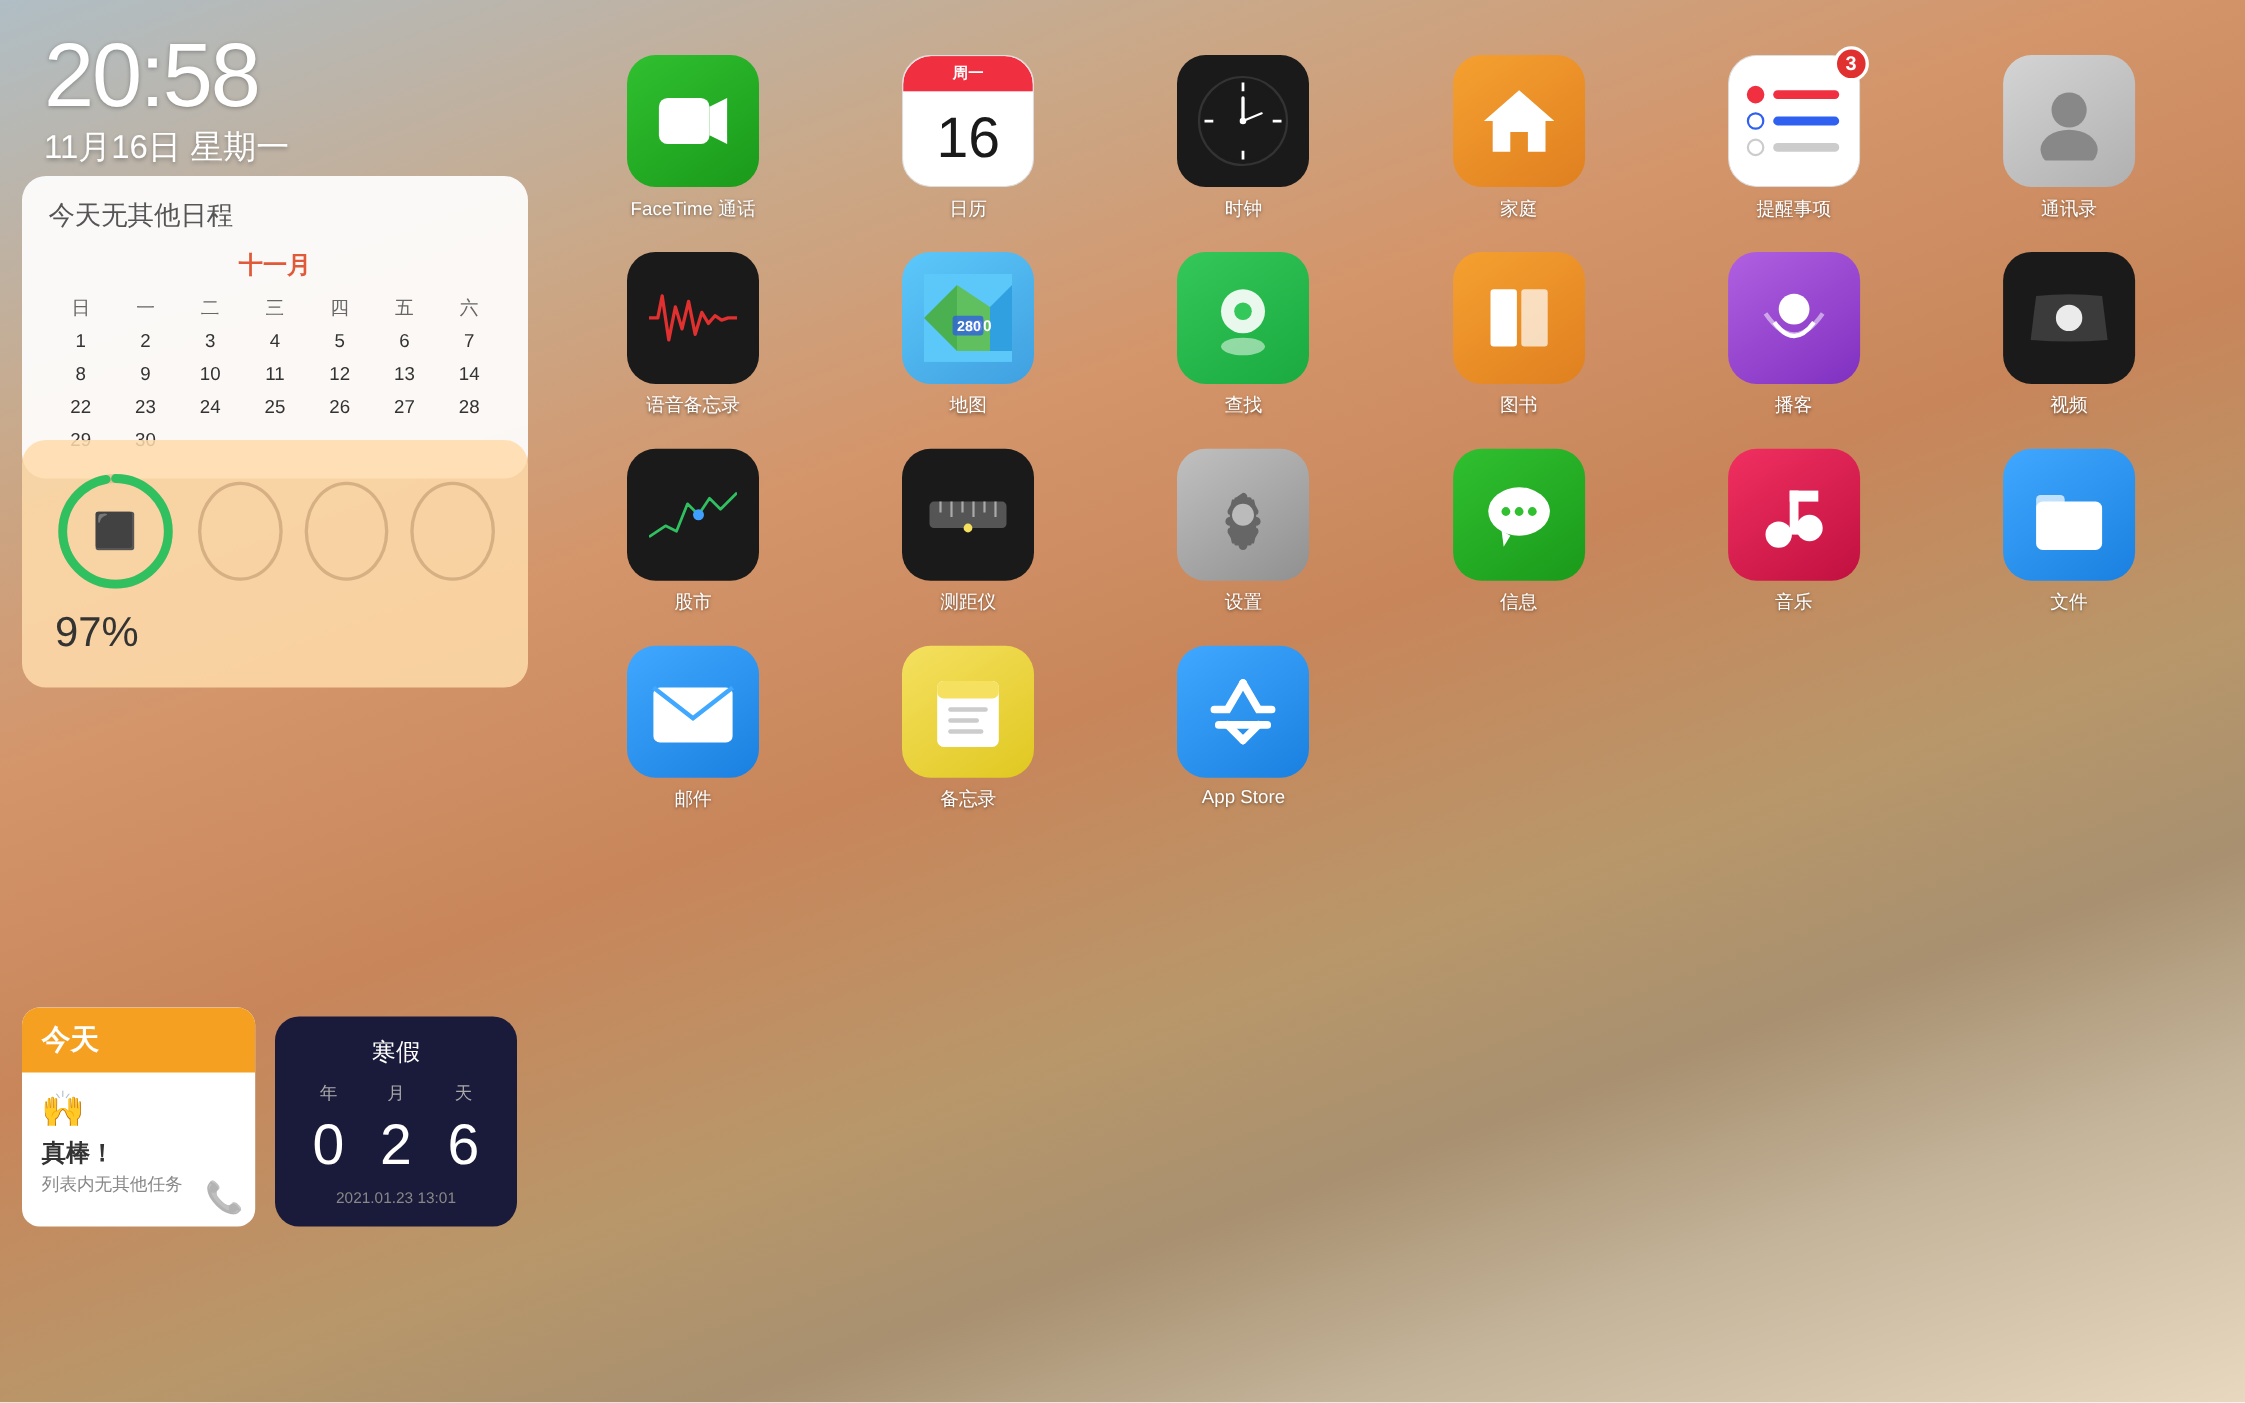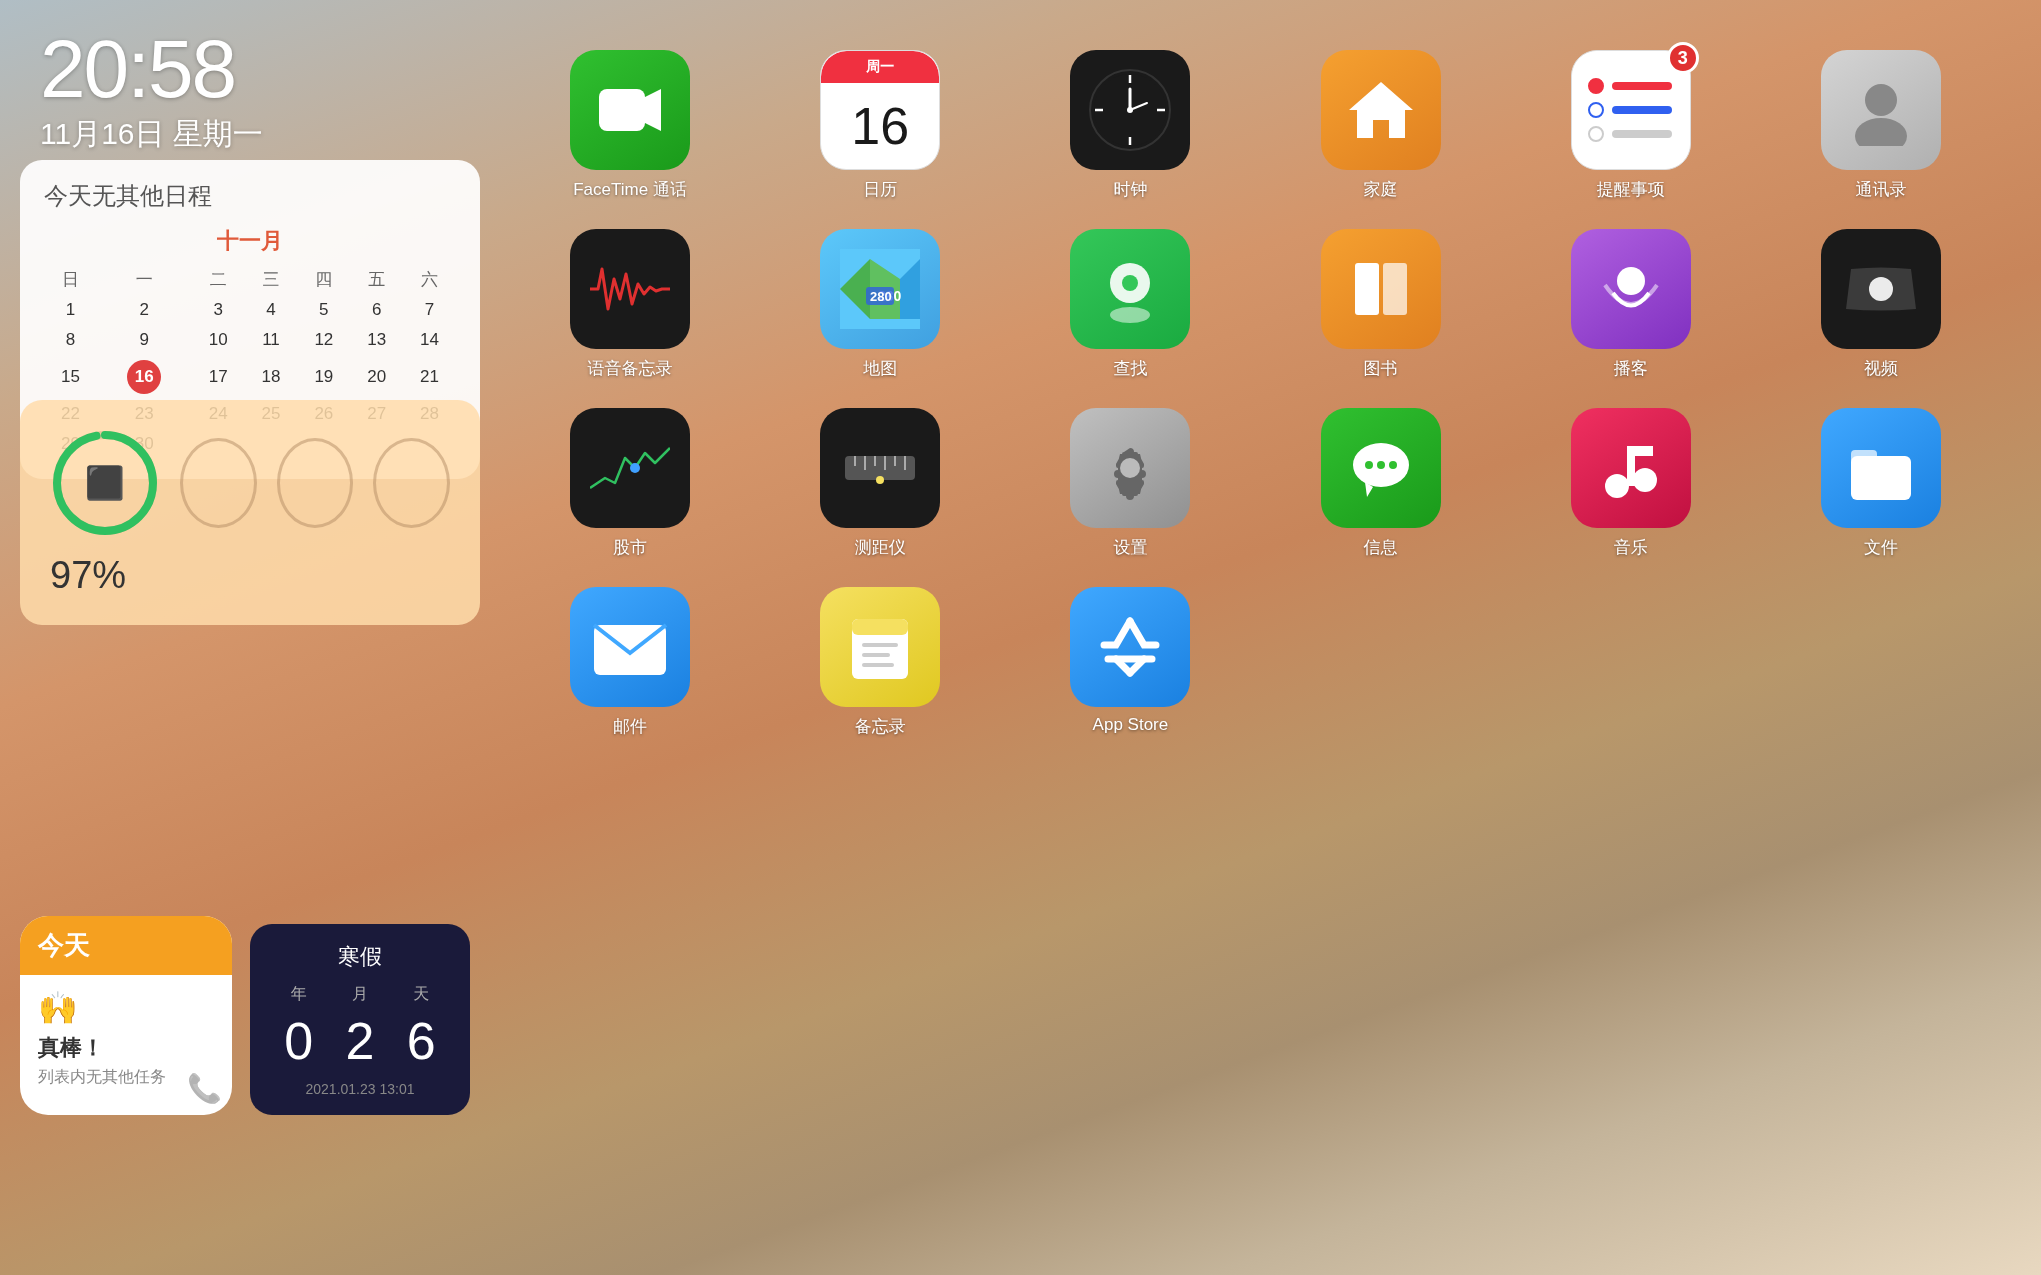--- a/index.html
+++ b/index.html
@@ -154,21 +154,21 @@
       margin-top: 16px;
     }
 
     
     .today-widget {
       position: absolute;
       bottom: 160px;
       left: 20px;
       width: 212px;
       background: white;
-      border-radius: 28px;
+      border-radius: 16px;
       overflow: hidden;
     }
     .today-header {
       background: #f5a020;
       padding: 12px 18px;
       font-size: 26px;
       font-weight: 600;
       color: white;
     }
     .today-body {
@@ -416,29 +416,20 @@
             <tr>
               <td>8</td>
               <td>9</td>
               <td>10</td>
               <td>11</td>
               <td>12</td>
               <td>13</td>
               <td>14</td>
             </tr>
             <tr>
-              <td>15</td>
-              <td><span class="today-circle">16</span></td>
-              <td>17</td>
-              <td>18</td>
-              <td>19</td>
-              <td>20</td>
-              <td>21</td>
-            </tr>
-            <tr>
               <td>22</td>
               <td>23</td>
               <td>24</td>
               <td>25</td>
               <td>26</td>
               <td>27</td>
               <td>28</td>
             </tr>
             <tr>
               <td>29</td>

